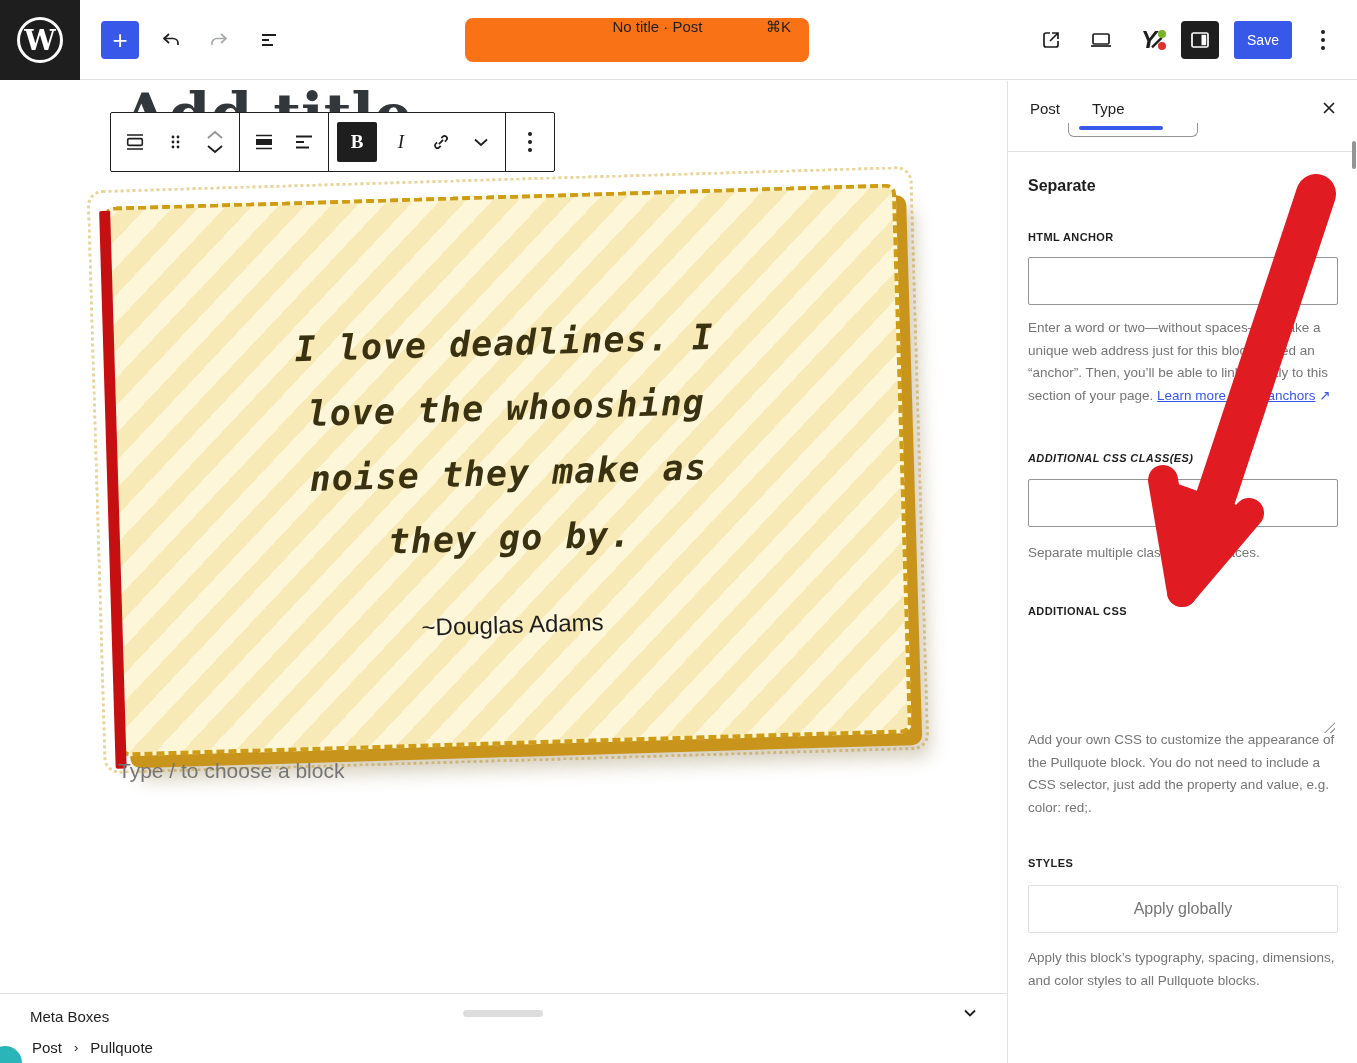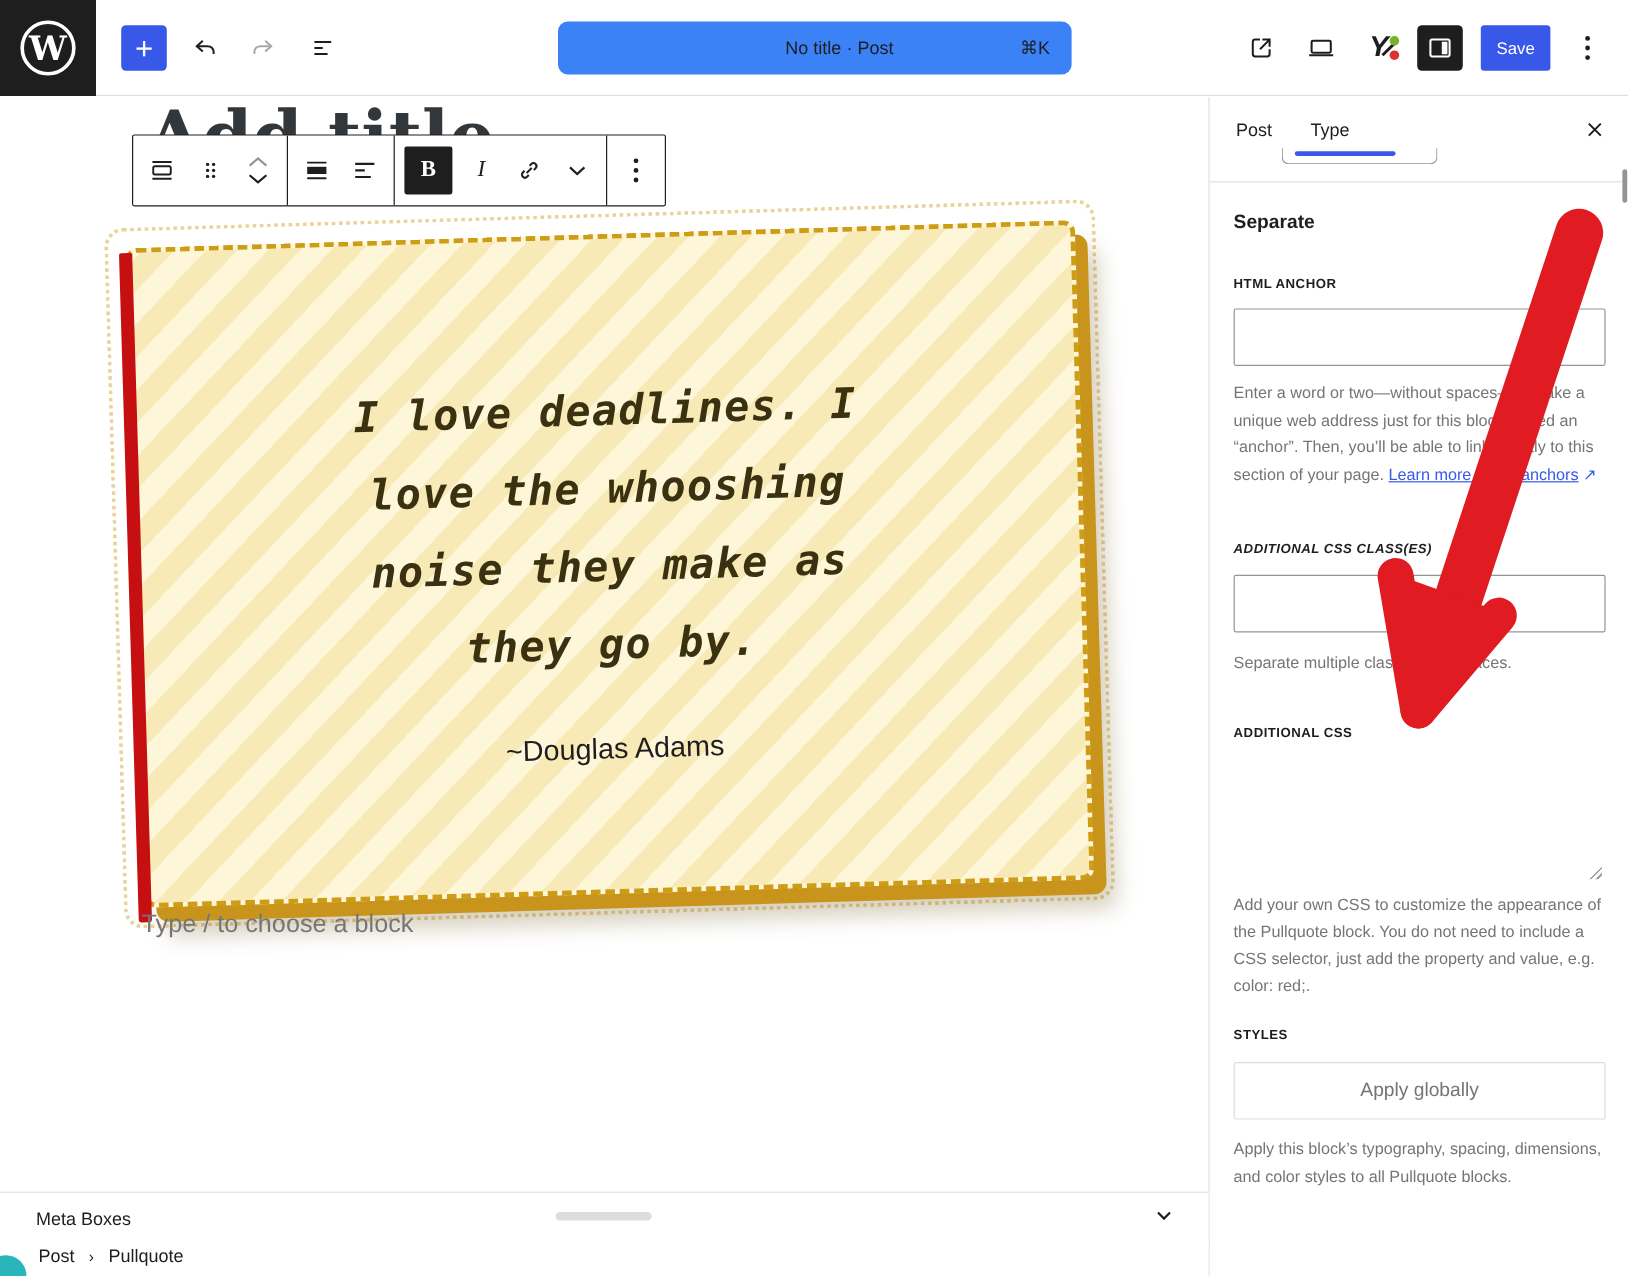--- a/index.html
+++ b/index.html
@@ -13,22 +13,22 @@
     display:flex; align-items:center; justify-content:center; }
   #wp-logo { width:46px; height:46px; border:3px solid #fff; border-radius:50%;
     display:flex; align-items:center; justify-content:center;
     font-family:"DejaVu Serif", serif; font-weight:bold; font-size:28px; color:#fff; }
   .tb-btn { position:absolute; top:21px; width:38px; height:38px; border-radius:4px;
     display:flex; align-items:center; justify-content:center; cursor:pointer; }
   #inserter { left:101px; background:#3858e9; color:#fff; font-size:26px; font-weight:400; }
   #undo { left:152px; color:#1e1e1e; }
   #redo { left:200px; color:#a7aaad; }
   #outline { left:250px; color:#1e1e1e; }
-  #command-center { position:absolute; left:465px; top:18px; width:428px; height:44px;
-    background:#3b82f6; border-radius:8px; display:flex; align-items:center; cursor:pointer; }
+  #command-center { position:absolute; left:465px; top:18px; width:344px; height:44px;
+    background:#f97316; border-radius:8px; display:flex; cursor:pointer; }
   #command-title { flex:1; text-align:center; font-size:15px; color:#1e1e1e; padding-left:84px; }
   #command-shortcut { font-size:15px; color:#1e1e1e; padding-right:18px; }
   #view-post { left:1032px; } #preview { left:1082px; } #yoast { left:1130px; }
   #sidebar-toggle { left:1181px; background:#1e1e1e; color:#fff; }
   #save-btn { position:absolute; left:1234px; top:21px; width:58px; height:38px;
     background:#3858e9; border:none; border-radius:3px; color:#fff; font-size:14px;
     font-family:"Liberation Sans",sans-serif; cursor:pointer; }
   #options-menu { left:1304px; }
   .dots-v { display:flex; flex-direction:column; gap:4px; }
   .dots-v i { width:4px; height:4px; border-radius:50%; background:currentColor; }
@@ -330,21 +330,21 @@
   <div class="sb-label" style="top:150px;">HTML ANCHOR</div>
   <input class="sb-input" style="top: 176px;" value="">
   <p class="sb-help" style="top:236px;"><span>Enter a word or two—without spaces—to make a unique web address just for this block, called an “anchor”. Then, you’ll be able to link directly to this section of your page. </span><a href="#">Learn more about anchors</a> <span style="color:#3858e9;">↗</span></p>
 
   <div class="sb-label" style="top:371px;font-style:italic;">ADDITIONAL CSS CLASS(ES)</div>
   <input class="sb-input" style="top: 398px;" value="">
   <p class="sb-help" style="top:461px;">Separate multiple classes with spaces.</p>
 
   <div class="sb-label" style="top:524px;">ADDITIONAL CSS</div>
   <div id="resize-grip"></div>
-  <p class="sb-help" style="top:662px;">Add your own CSS to customize the appearance of the Pullquote block. You do not need to include a CSS selector, just add the property and value, e.g. color: red;.</p>
+  <p class="sb-help" style="top:648px;">Add your own CSS to customize the appearance of the Pullquote block. You do not need to include a CSS selector, just add the property and value, e.g. color: red;.</p>
 
   <div class="sb-label" style="top:776px;">STYLES</div>
   <button id="apply-globally">Apply globally</button>
   <p class="sb-help" style="top:866px;">Apply this block’s typography, spacing, dimensions, and color styles to all Pullquote blocks.</p>
 </div>
 
 <svg id="arrow-overlay" width="1357" height="1063" viewBox="0 0 1357 1063">
   <g stroke="#e01b22" fill="#e01b22">
     <line x1="1316" y1="194" x2="1200" y2="545" stroke-width="40" stroke-linecap="round"></line>
     <polygon points="1182,596 1160,478 1252,511"></polygon>

